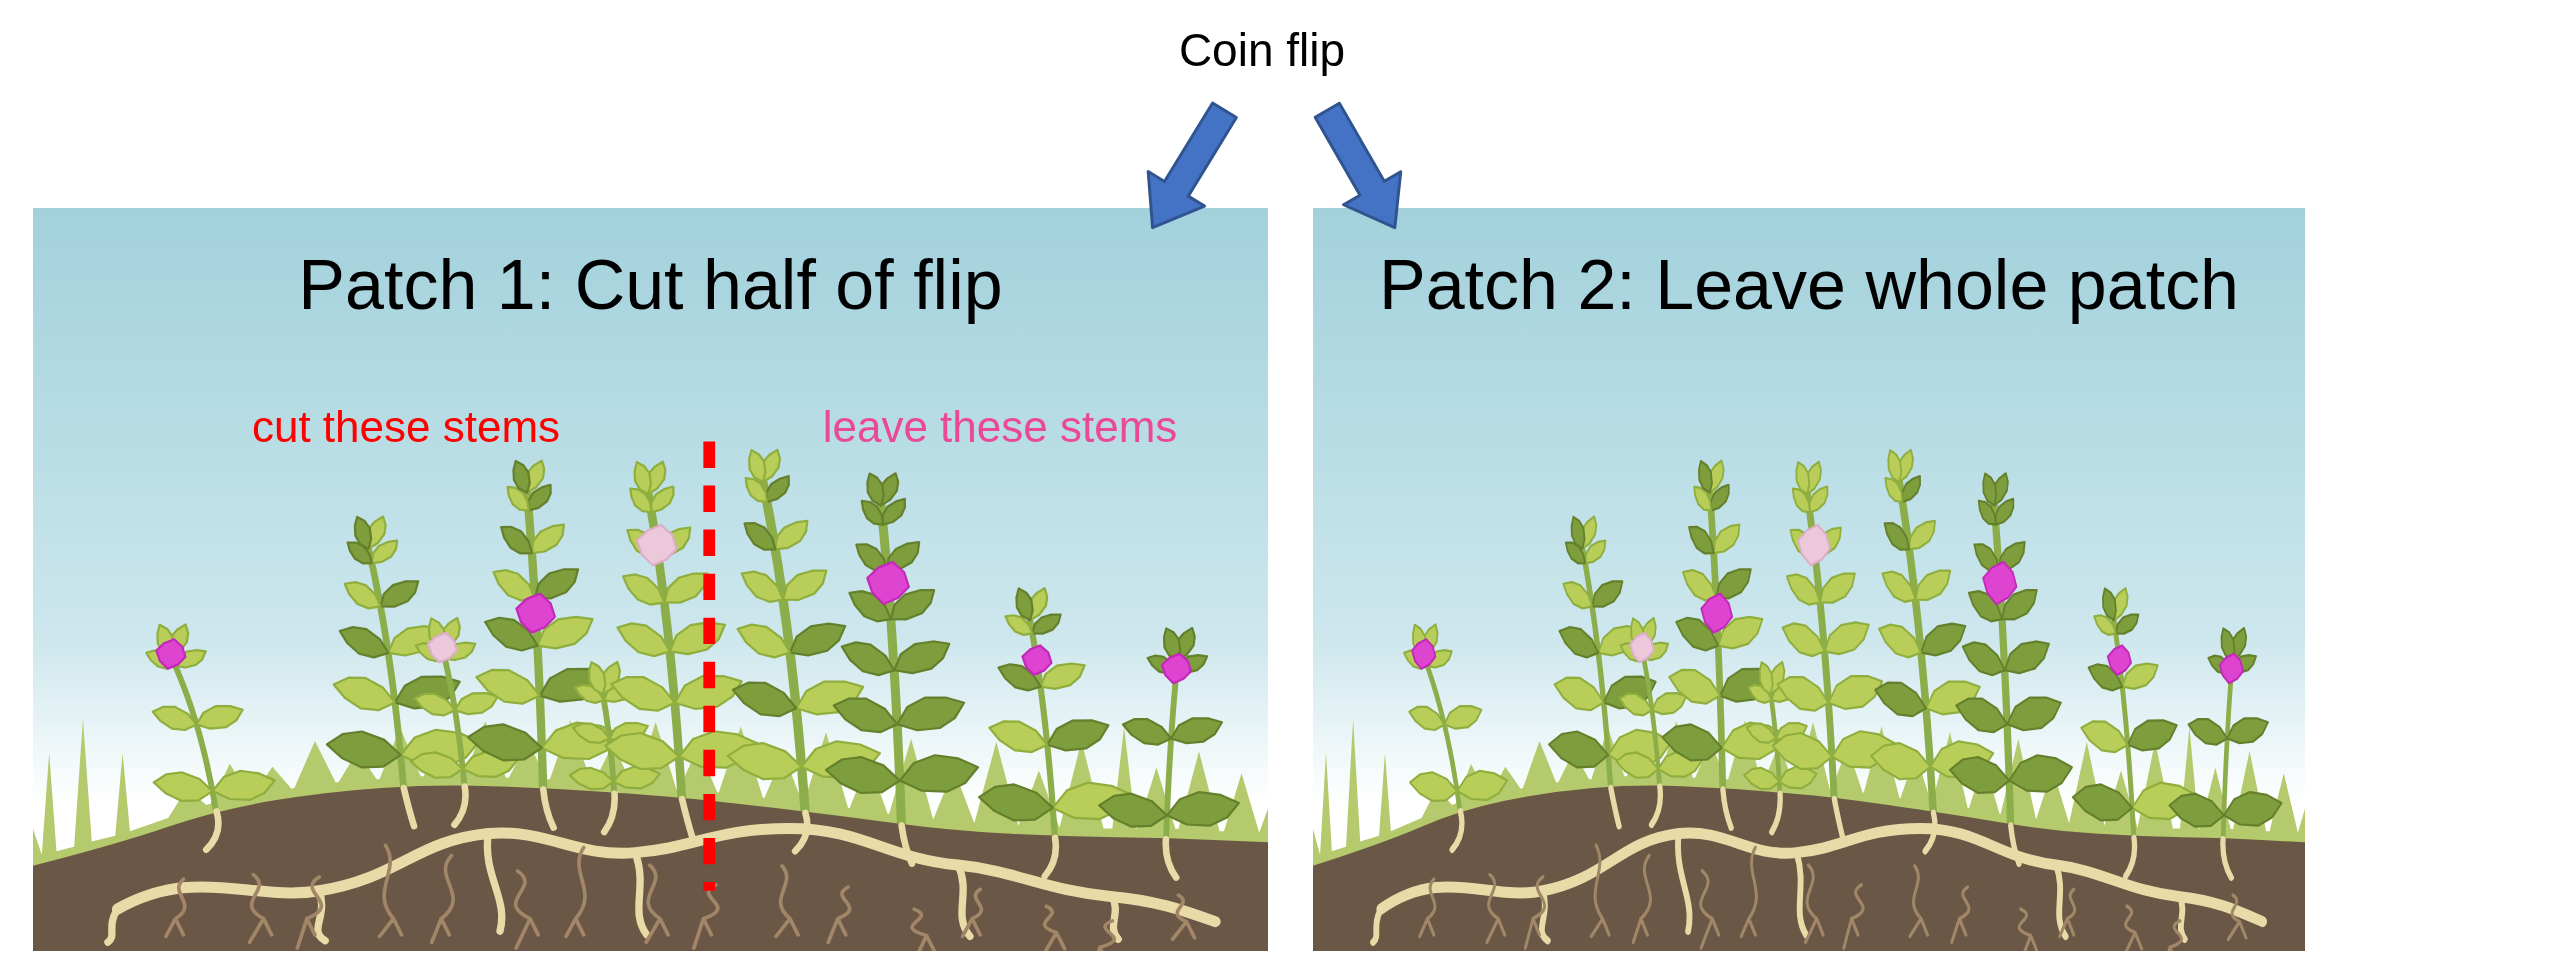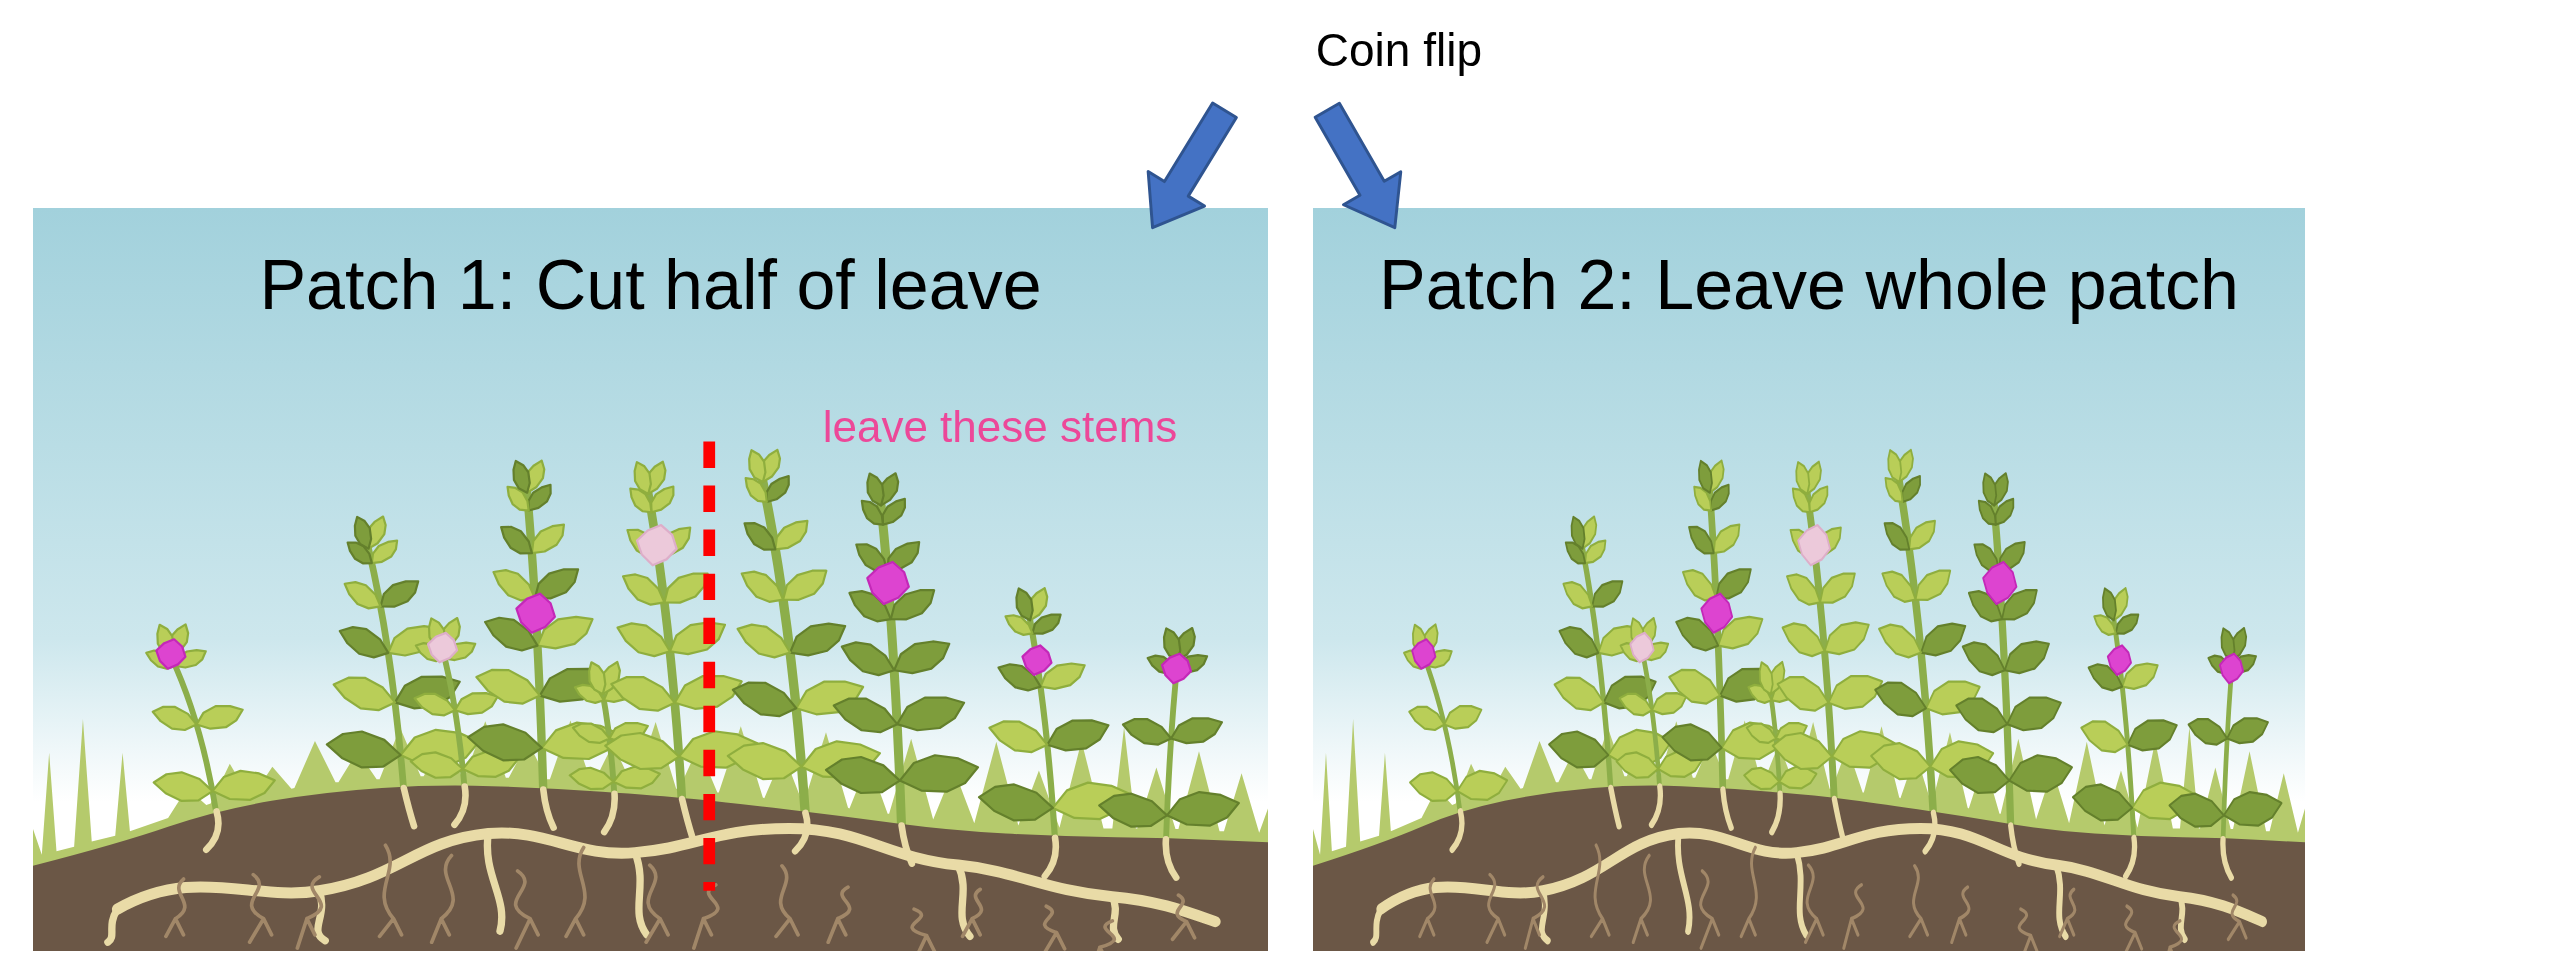--- a/index.html
+++ b/index.html
@@ -1,19 +1,19 @@
 <!DOCTYPE html>
 <html style="font-size:11.7px"><head>
 <meta charset="utf-8">
 <style>
   html,body{margin:0;padding:0;background:#fff;}
   body{width:2576px;height:970px;overflow:hidden;
        font-family:"Liberation Sans","DejaVu Sans",sans-serif;}
   .canvas{position:relative;width:2576px;height:970px;background:#fff;}
-  .coinflip{position:absolute;left:1042px;top:25px;width:440px;text-align:right;
+  .coinflip{position:absolute;left:1042px;top:25px;width:440px;text-align:center;
             font-size:46px;line-height:51px;color:#000;}
   .arrows{position:absolute;left:0;top:0;width:2576px;height:970px;
           pointer-events:none;z-index:5;}
   .panel{position:absolute;top:208px;height:743px;overflow:hidden;z-index:1;}
   .panel1{left:33px;width:1235px;}
   .panel2{left:1313px;width:992px;}
   .scene{display:block;width:100%;height:100%;}
   .title{position:absolute;top:37px;left:0;right:0;margin:0;text-align:center;
          font-size:70px;line-height:81px;font-weight:400;color:#000;}
   .lbl{position:absolute;top:195px;width:470px;text-align:center;
@@ -196,21 +196,22 @@
         </g>
         <path d="M0,896 Q120,865 185.0,842.5 Q250,820 325.0,807.5 Q400,795 475.0,790.0 Q550,785 625.0,787.5 Q700,790 775.0,795.0 Q850,800 900.0,805.0 Q950,810 1025.0,819.0 Q1100,828 1175.0,838.0 Q1250,848 1325.0,852.0 Q1400,856 1475.0,857.0 Q1550,858 1616.0,861.0 L1682,864 L1682,1012 L0,1012 Z" fill="#6b5746"></path>
         <g>
           <path d="M115,955 C220,895 300,945 390,930 C500,912 520,862 620,852 C700,845 740,885 820,878 C900,872 930,845 1030,845 C1130,845 1160,885 1260,895 C1340,903 1380,930 1470,938 C1530,943 1570,958 1610,972" fill="none" stroke="#e9dba7" stroke-width="15" stroke-linecap="round"></path>
           <path d="M390,930 C402,966 374,984 398,998 M820,878 C838,925 812,958 836,990 M1260,895 C1278,935 1252,962 1276,992 M620,852 C612,910 648,940 636,985 M1470,938 C1482,962 1462,978 1478,996 M115,955 C100,978 114,992 102,1000" fill="none" stroke="#e9dba7" stroke-width="10" stroke-linecap="round"></path>
           <path d="M250,822 q9,30 -14,52 M505,790 q7,30 14,52 M588,788 q5,30 -14,52 M695,792 q3,30 14,52 M792,798 q2,30 -14,52 M884,805 q7,30 14,52 M1052,824 q9,30 -14,52 M1183,841 q4,30 14,52 M1392,858 q5,30 -14,52 M1543,860 q-2,30 14,52 " fill="none" stroke="#e9dba7" stroke-width="9" stroke-linecap="round"></path>
         </g>
         <path d="M205,914 c-22,19 22,34 -11,54 M194,968 l-13,24 M194,968 l11,22 M300,908 c28,21 -28,37 14,60 M314,968 l-19,32 M314,968 l11,22 M390,911 c-34,20 34,36 -17,57 M373,968 l-13,40 M373,968 l11,22 M480,868 c22,35 -22,62 11,100 M491,968 l-19,24 M491,968 l11,22 M570,882 c-28,30 28,54 -14,86 M556,968 l-13,32 M556,968 l11,22 M660,903 c34,23 -34,41 17,65 M677,968 l-19,40 M677,968 l11,22 M750,871 c-22,34 22,60 -11,97 M739,968 l-13,24 M739,968 l11,22 M840,895 c28,25 -28,45 14,73 M854,968 l-19,32 M854,968 l11,22 M930,922 c-34,16 34,29 -17,46 M913,968 l-13,40 M913,968 l11,22 M1020,896 c22,25 -22,44 11,72 M1031,968 l-19,24 M1031,968 l11,22 M1110,925 c-28,15 28,26 -14,43 M1096,968 l-13,32 M1096,968 l11,22 M1200,955 c34,13 -34,22 17,36 M1217,991 l-19,40 M1217,991 l11,22 M1290,928 c-22,14 22,25 -11,40 M1279,968 l-13,24 M1279,968 l11,22 M1380,951 c28,13 -28,22 14,36 M1394,987 l-19,32 M1394,987 l11,22 M1470,971 c-34,13 34,22 -17,36 M1453,1007 l-13,40 M1453,1007 l11,22 M1560,936 c22,13 -22,22 11,36 M1571,972 l-19,24 M1571,972 l11,22 " fill="none" stroke="#a18768" stroke-width="5" stroke-linecap="round"></path>
         <line x1="921" y1="318" x2="921" y2="930" stroke="#fe0000" stroke-width="16" stroke-dasharray="36 24"></line>
       </svg>
-    <h2 class="title" style="color: rgb(0, 0, 0);">Patch 1: Cut half of leave</h2>
+    <h2 class="title" style="color: rgb(0, 0, 0);">Patch 1: Cut half of flip</h2>
+    <div class="lbl lbl-cut" style="color: rgb(254, 0, 0);">cut these stems</div>
     <div class="lbl lbl-leave" style="color: #ec4899;">leave these stems</div>
   </section>
 
   <section class="panel panel2">
     <svg class="scene" viewBox="0 0 1682 1012" preserveAspectRatio="none">
         <defs>
           <linearGradient id="sky1" x1="0" y1="0" x2="0" y2="1">
             <stop offset="0" stop-color="#a2d1dc"></stop>
             <stop offset="0.32" stop-color="#b9dde5"></stop>
             <stop offset="0.58" stop-color="#cde7ed"></stop>

